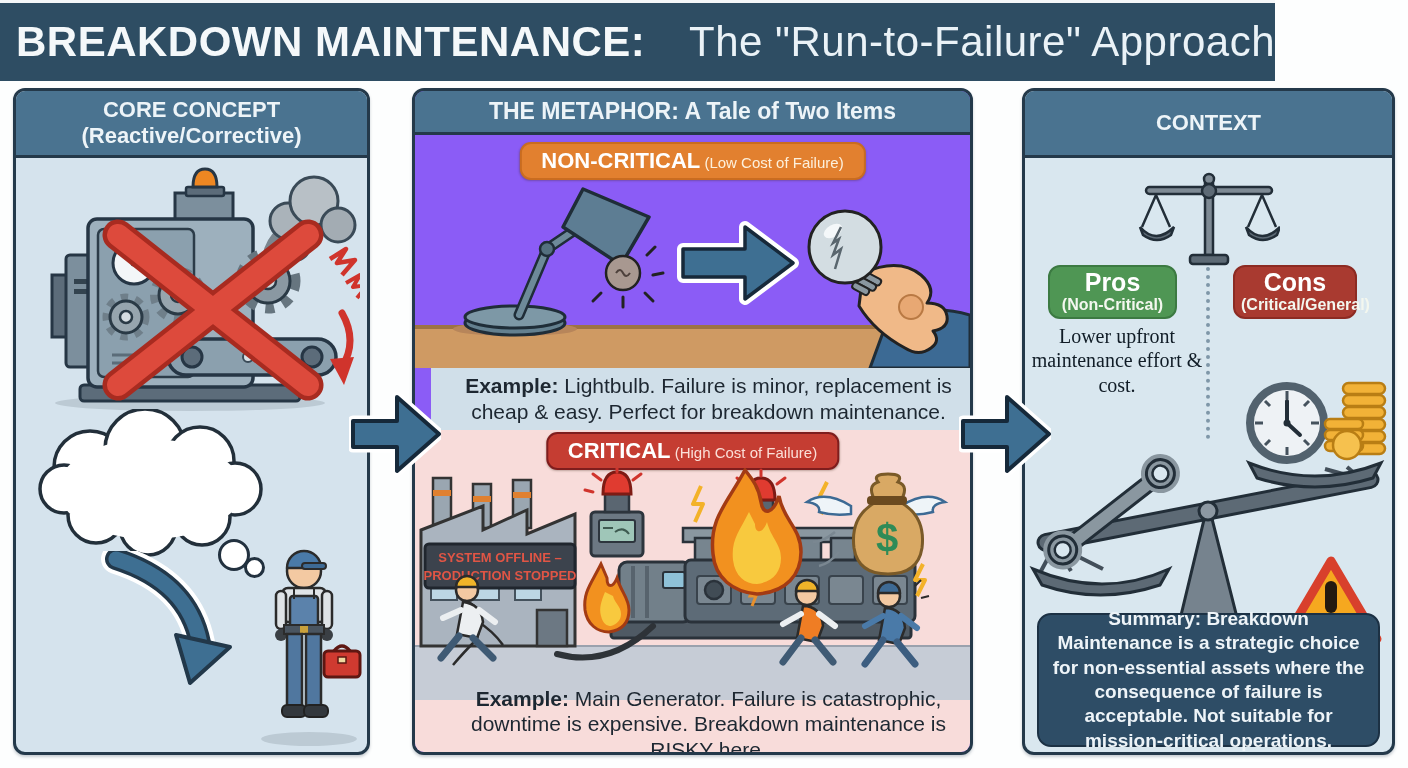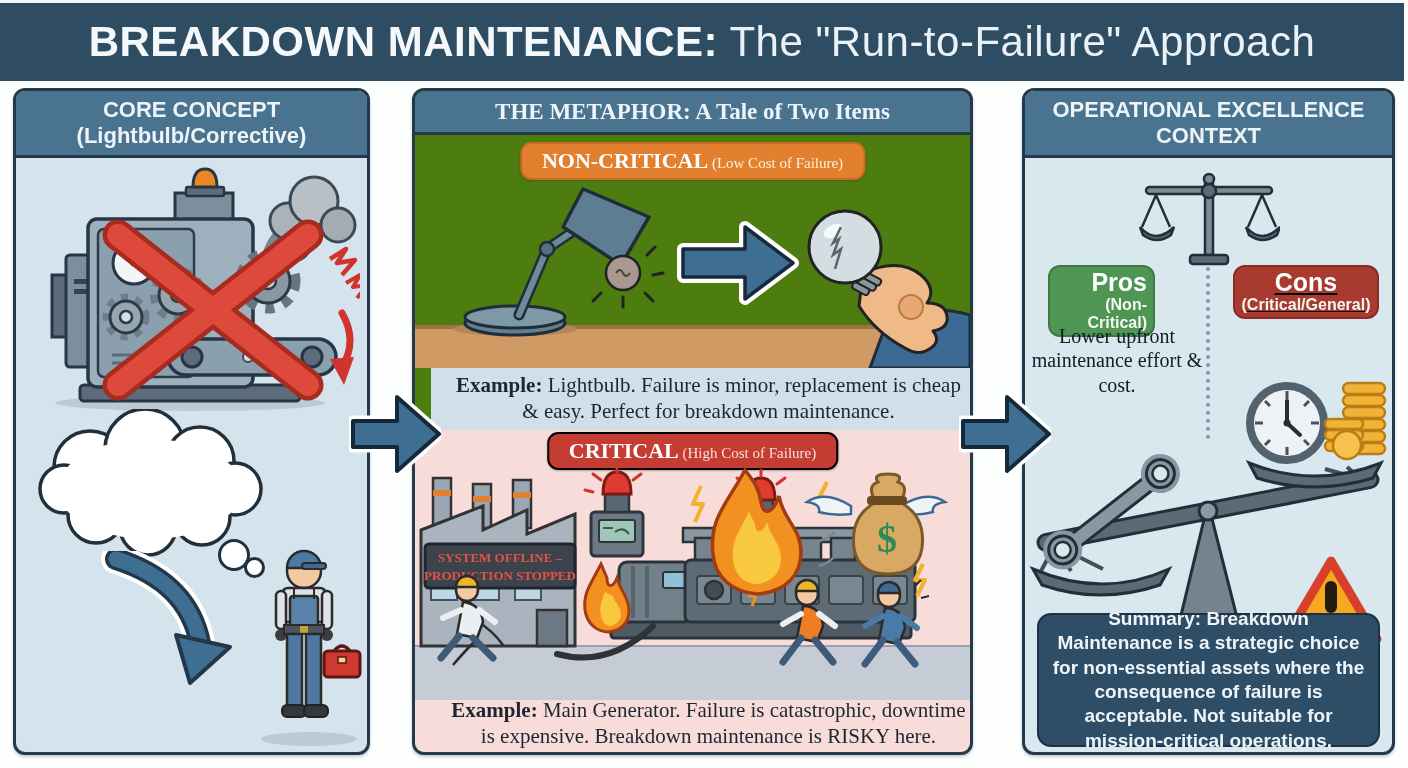--- a/index.html
+++ b/index.html
@@ -1,62 +1,62 @@
 <!DOCTYPE html>
 <html><head>
 <meta charset="utf-8">
 <style>
   html,body{margin:0;padding:0;background:#ffffff;}
   .stage{position:relative;width:1408px;height:768px;background:#fdfefe;
          font-family:"Liberation Sans",sans-serif;overflow:hidden;}
 
   
-  .titlebar{position:absolute;left:0;top:0;width:1404px;height:78px;background:#2e4d63;
-            display:flex;align-items:center;justify-content:center;border-top:3px solid #f4f7f9;}
+  .titlebar{position:absolute;left:0;top:0;width:1259px;height:78px;background:#2e4d63;
+            display:flex;align-items:center;justify-content:space-between;border-top:3px solid #f4f7f9;padding-left:16px;}
   .titlebar .t-bold{color:#f4f8fa;font-size:42px;font-weight:bold;letter-spacing:.5px;}
   .titlebar .t-rest{color:#eaf2f7;font-size:42px;font-weight:normal;letter-spacing:.5px;white-space:pre;}
 
   
   .panel{position:absolute;top:88px;height:667px;border:3px solid #24394a;border-radius:12px;
          overflow:hidden;box-sizing:border-box;background:#d7e5ee;box-shadow:0 2px 3px rgba(40,60,80,.25);}
   .panel-header{background:#4a7390;color:#edf4f8;font-weight:bold;text-align:center;
                 display:flex;flex-direction:column;justify-content:center;border-bottom:3px solid #24394a;}
   #panel-core{left:13px;width:357px;background:#d5e3ed;}
-  #panel-metaphor{left:412px;width:561px;background:#4d7c0f;font-family:Liberation Serif, serif;}
+  #panel-metaphor{left:412px;width:561px;background:#8b5cf6;}
   #panel-context{left:1022px;width:373px;background:#d9e7ef;}
   #panel-core .panel-header,#panel-context .panel-header{height:64px;font-size:22px;line-height:1.2;}
   #panel-metaphor .panel-header{height:41px;font-size:23px;}
 
   .abs{position:absolute;}
 
   
   .thought-text{position:absolute;left:46px;top:352px;width:186px;height:100px;
         display:flex;align-items:center;justify-content:center;text-align:center;
         font-size:23px;font-weight:bold;color:#141f2b;line-height:1.15;}
   .trail-circle{position:absolute;border-radius:50%;background:#ffffff;border:3px solid #22313f;}
 
   
   .badge{position:absolute;left:50%;transform:translateX(-50%);border-radius:11px;
          padding:4px 20px;white-space:nowrap;text-align:center;box-shadow:0 1px 2px rgba(60,40,20,.3);}
   .badge .b-bold{font-size:22px;font-weight:bold;color:#ffffff;}
   .badge .b-rest{font-size:15px;font-weight:normal;color:#fdf0dc;}
   #badge-noncritical{top:51px;background:#e2802f;border:2px solid #c96c20;}
-  #badge-critical{top:341px;background:#c53d32;border:2px solid #000000;}
+  #badge-critical{top:341px;background:#c53d32;border:2px solid #7f1d1d;}
   #badge-critical .b-rest{color:#fbdfd8;}
   .critical-zone{position:absolute;left:0;top:339px;width:555px;height:322px;background:#f8dcda;}
   .example-strip{position:absolute;left:16px;width:555px;display:flex;align-items:center;justify-content:center;}
   #example-noncritical{top:277px;height:62px;background:#d0dfe9;}
   #example-critical{top:609px;height:48px;background:transparent;align-items:center;}
   .example-text{width:520px;text-align:center;font-size:21px;color:#1d2731;line-height:1.22;}
   .example-text b{font-weight:bold;}
 
   
   .pc-badge{position:absolute;border-radius:12px;text-align:center;padding:3px 6px;box-sizing:border-box;}
-  #pros-badge{left:23px;top:174px;width:107px;background:#4f9654;border:2px solid #3c7a42;text-align:right;}
-  #cons-badge{left:208px;top:174px;width:146px;background:#a93a30;border:2px solid #8c2b23;text-decoration:underline;}
+  #pros-badge{left:23px;top:174px;width:129px;background:#4f9654;border:2px solid #3c7a42;}
+  #cons-badge{left:208px;top:174px;width:124px;background:#a93a30;border:2px solid #8c2b23;}
   .pc-badge .pc-label{font-size:25px;font-weight:bold;color:#ffffff;line-height:1.02;}
   .pc-badge .pc-sub{font-size:16px;font-weight:bold;color:#f3f7ef;line-height:1.15;}
   .pc-text{position:absolute;top:233px;text-align:center;font-size:20px;color:#101c26;line-height:1.22;font-family:Liberation Serif, serif;}
   #pros-text{left:6px;width:172px;}
   #cons-text{left:190px;width:172px;}
   .dotted-divider{position:absolute;left:181px;top:176px;height:172px;border-left:4px dotted #7f97a8;}
   .summary-box{position:absolute;left:12px;top:522px;width:343px;height:134px;background:#2e4d66;
                border:2px solid #1c3144;border-radius:14px;box-sizing:border-box;
                display:flex;align-items:center;justify-content:center;}
   .summary-text{width:315px;text-align:center;color:#eef4f8;font-size:19px;font-weight:bold;line-height:1.28;}
@@ -72,21 +72,21 @@
 <div class="stage">
 
   <div class="titlebar">
     <span class="t-bold">BREAKDOWN MAINTENANCE:</span>
       <span class="t-rest"> The "Run-to-Failure" Approach</span>
   </div>
 
   <div class="panel" id="panel-core">
     <div class="panel-header">
       <div>CORE CONCEPT</div>
-      <div>(Lightbulb/Corrective)</div>
+      <div>(Reactive/Corrective)</div>
     </div>
 
     <svg class="abs" style="left:14px;top:72px;" width="330" height="250" viewBox="0 0 330 250">
       <ellipse cx="160" cy="240" rx="135" ry="8" fill="#bccad4"></ellipse>
       <rect x="50" y="222" width="220" height="16" rx="4" fill="#5c6c7a" stroke="#263645" stroke-width="3"></rect>
       <rect x="22" y="112" width="18" height="62" fill="#5c6c7a" stroke="#263645" stroke-width="3"></rect>
       <rect x="36" y="92" width="46" height="112" rx="4" fill="#7c8f9d" stroke="#263645" stroke-width="3"></rect>
       <rect x="44" y="116" width="14" height="5" fill="#33434f"></rect>
         <rect x="44" y="126" width="14" height="5" fill="#33434f"></rect>
       <rect x="145" y="30" width="58" height="38" fill="#7c8f9d" stroke="#263645" stroke-width="3"></rect>
@@ -374,21 +374,20 @@
 
     <div class="example-strip" id="example-critical">
       <div class="example-text">
         <b>Example:</b><span> Main Generator. Failure is catastrophic, downtime is expensive. Breakdown maintenance is RISKY here.</span>
       </div>
     </div>
   </div>
 
   <div class="panel" id="panel-context">
     <div class="panel-header">
-      <div>OPERATIONAL EXCELLENCE</div>
       <div>CONTEXT</div>
     </div>
 
     <svg class="abs" style="left:113px;top:80px;" width="142" height="96" viewBox="0 0 142 96">
       <rect x="67" y="8" width="8" height="76" fill="#7e8a94" stroke="#222e38" stroke-width="2.5"></rect>
       <circle cx="71" cy="8" r="5" fill="#7e8a94" stroke="#222e38" stroke-width="2.5"></circle>
       <rect x="8" y="16" width="126" height="7" rx="3.5" fill="#7e8a94" stroke="#222e38" stroke-width="2.5"></rect>
       <circle cx="71" cy="20" r="7" fill="#5d6a75" stroke="#222e38" stroke-width="2.5"></circle>
       <path d="M18,24 L4,56 M18,24 L32,56" stroke="#222e38" stroke-width="2.5"></path>
       <path d="M2,56 q16,18 34,0 l-3,8 q-14,10 -28,0 z" fill="#5d6a75" stroke="#222e38" stroke-width="2.5"></path>

